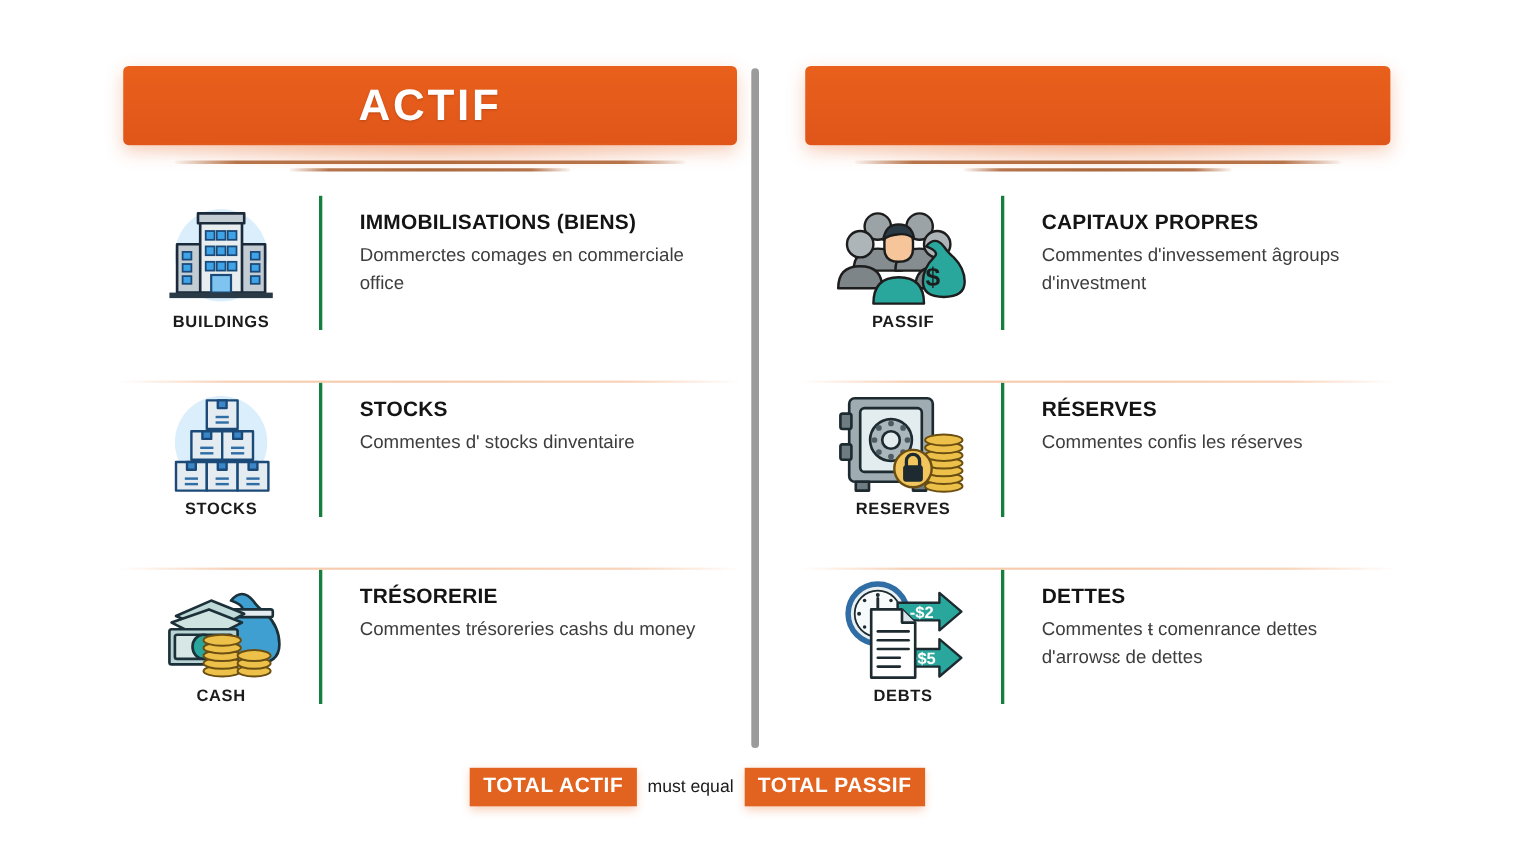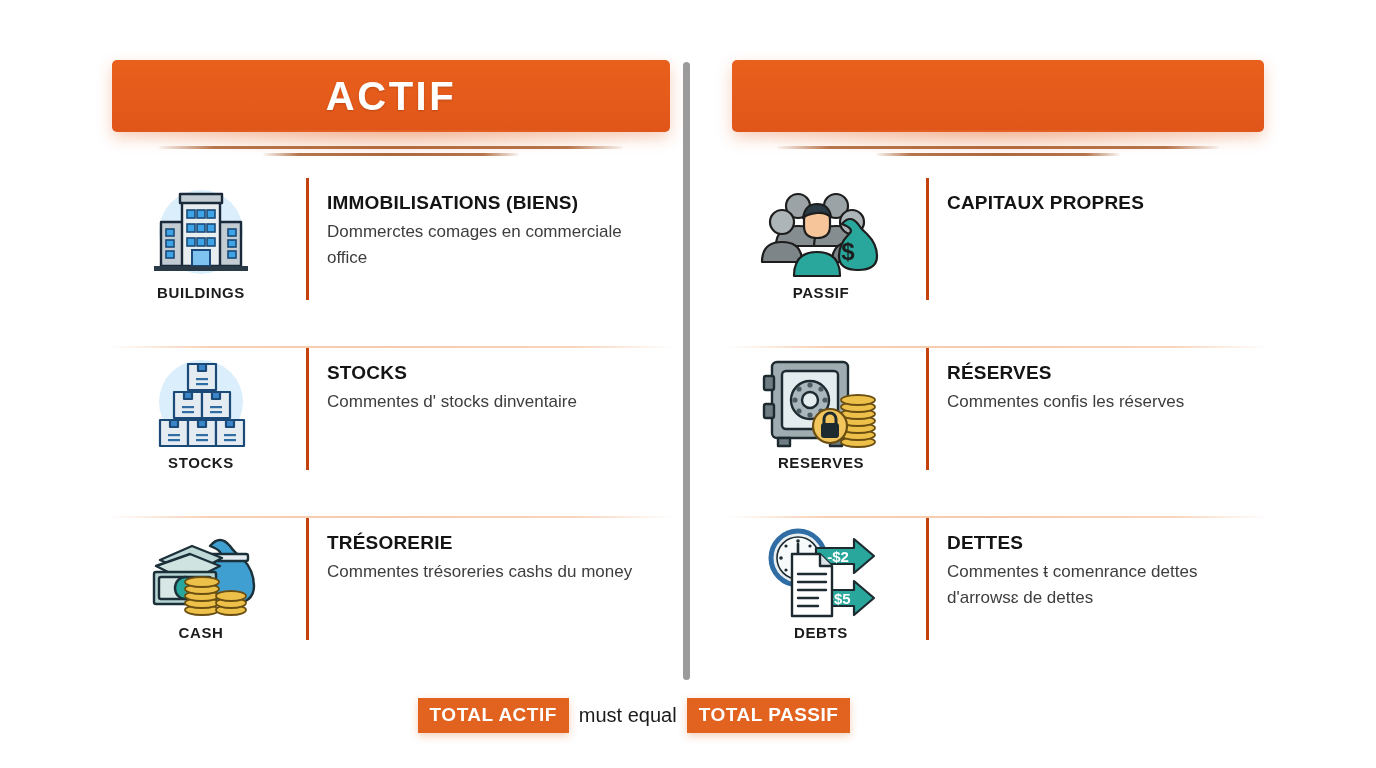--- a/index.html
+++ b/index.html
@@ -123,25 +123,24 @@
   }
   .icon-caption {
     font-size: 15px;
     font-weight: 700;
     letter-spacing: 0.6px;
     color: #1b1b1b;
   }
 
   .text-cell {
     flex: 1 1 auto;
-    padding: 14px 6px 0 18px;
-    border-left: 3px solid #c2410c;
+    padding: 14px 6px 0 34px;
+    border-left: 3px solid #15803d;
     min-height: 122px;
     box-sizing: border-box;
-    margin-left: 16px;
   }
   .item-title {
     font-size: 19px;
     font-weight: 700;
     color: #141414;
     letter-spacing: 0.2px;
     margin-bottom: 5px;
   }
   .item-desc {
     font-size: 17px;
@@ -176,21 +175,21 @@
     background: #e2621f;
     color: #ffffff;
     font-size: 19px;
     font-weight: 700;
     letter-spacing: 0.5px;
     padding: 6px 12px 7px 12px;
     border-radius: 0;
     box-shadow: 0 3px 8px rgba(226,98,31,0.30);
   }
   .pill-mid {
-    font-size: 20px;
+    font-size: 16px;
     color: #1b1b1b;
     font-weight: 400;
   }
 
   
   .blue-disc {
     position: absolute;
     left: 50%;
     top: 6px;
     transform: translateX(-50%);
@@ -374,20 +373,21 @@
                 <g stroke="#1d1d1d" stroke-width="2.2" stroke-linejoin="round">
                   <path d="M96 38 q8 -10 16 0 q3 5 9 10 q10 10 10 22 q0 14 -19 14 q-19 0 -19 -14 q0 -12 10 -22 q6 -5 -7 -10 z" fill="#2aa79c" transform="translate(-12,2)"></path>
                 </g>
                 <text x="90" y="76" font-family="Liberation Sans, sans-serif" font-size="24" font-weight="700" fill="#1d1d1d" text-anchor="middle">$</text>
               </svg>
             </div>
             <div class="icon-caption">PASSIF</div>
           </div>
           <div class="text-cell">
             <div class="item-title">CAPITAUX PROPRES</div>
+            <div class="item-desc">Commentes d'invessement âgroups d'investment</div>
           </div>
         </div>
 
         <div class="row">
           <div class="icon-cell">
             <div class="icon-art">
               <svg class="icon-svg" viewBox="0 0 126 100" xmlns="http://www.w3.org/2000/svg">
                 <g stroke="#1d2a30" stroke-width="2.4" stroke-linejoin="round">
                   <rect x="14" y="8" width="76" height="76" rx="5" fill="#9fadb3"></rect>
                   <rect x="24" y="17" width="56" height="58" rx="4" fill="#e3ecef"></rect>

